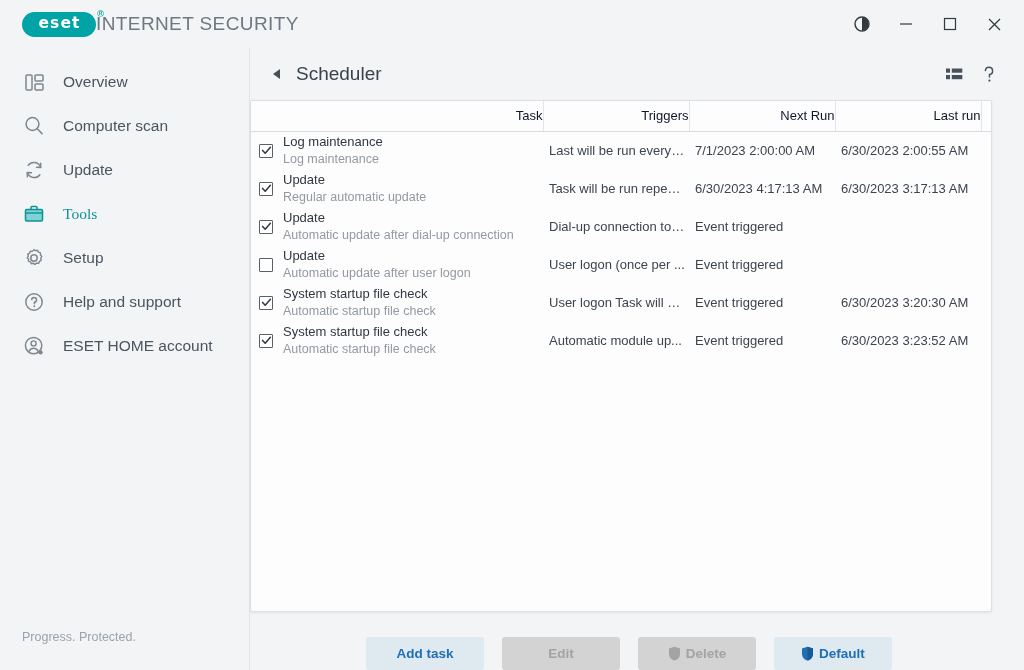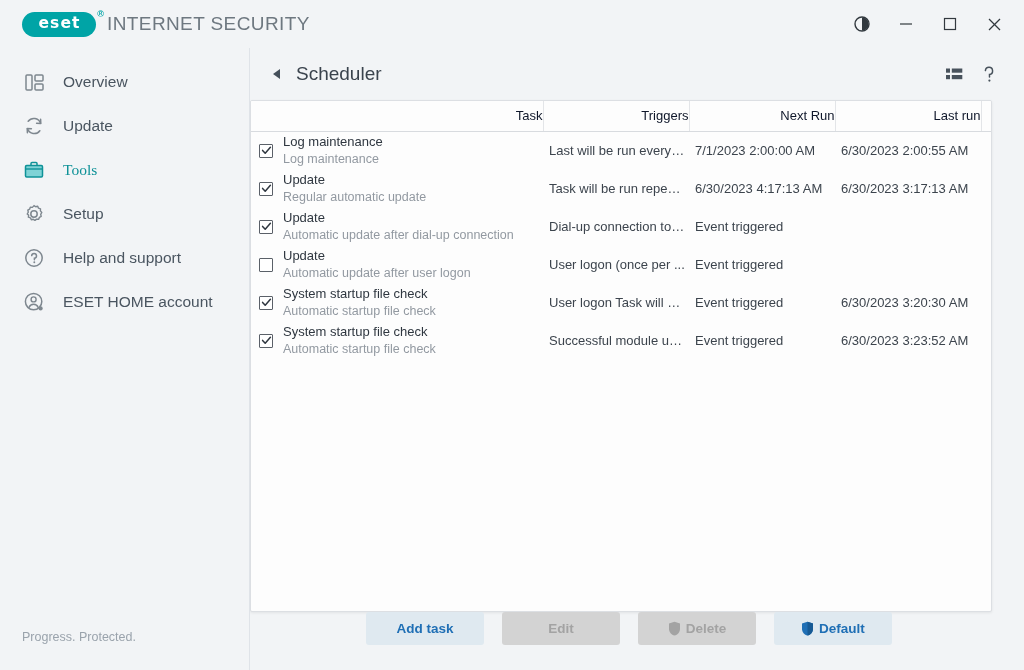--- a/index.html
+++ b/index.html
@@ -34,21 +34,20 @@
     display: flex;
     align-items: center;
     background: #f2f4f6;
     padding-left: 22px;
     position: relative;
   }
 
   .brand {
     display: flex;
     align-items: center;
-    gap: 11px;
   }
 
   .eset-logo {
     position: relative;
     width: 74px;
     height: 25px;
     background: #00a4a6;
     border-radius: 13px;
     display: flex;
     align-items: center;
@@ -300,21 +299,21 @@
     text-overflow: ellipsis;
     color: #3c444d;
     font-size: 13px;
   }
 
   
   .footer-bar {
     height: 58px;
     flex: 0 0 58px;
     display: flex;
-    align-items: flex-start;
+    align-items: flex-end;
     justify-content: center;
     gap: 18px;
     padding-right: 16px;
   }
   .btn {
     min-width: 118px;
     height: 33px;
     border: none;
     border-radius: 3px;
     font-size: 13.5px;
@@ -386,20 +385,29 @@
         <span class="nav-icon">
           <svg width="21" height="21" viewBox="0 0 21 21">
             <rect x="2" y="3" width="6" height="15" rx="1" fill="none" stroke="#7e878f" stroke-width="1.5"></rect>
             <rect x="11" y="3" width="8" height="6" rx="1" fill="none" stroke="#7e878f" stroke-width="1.5"></rect>
             <rect x="11" y="12" width="8" height="6" rx="1" fill="none" stroke="#7e878f" stroke-width="1.5"></rect>
           </svg>
         </span>
         <span>Overview</span>
       </div>
 
+      <div class="nav-item">
+        <span class="nav-icon">
+          <svg width="22" height="22" viewBox="0 0 22 22">
+            <circle cx="9.5" cy="9" r="6.4" fill="none" stroke="#7e878f" stroke-width="1.5"></circle>
+            <line x1="14.2" y1="13.8" x2="19" y2="18.6" stroke="#7e878f" stroke-width="1.5" stroke-linecap="round"></line>
+          </svg>
+        </span>
+        <span>Computer scan</span>
+      </div>
 
       <div class="nav-item">
         <span class="nav-icon">
           <svg width="22" height="22" viewBox="0 0 22 22">
             <path d="M17.5 8.2A7 7 0 0 0 5.2 6.3" fill="none" stroke="#7e878f" stroke-width="1.5" stroke-linecap="round"></path>
             <path d="M4.5 13.8A7 7 0 0 0 16.8 15.7" fill="none" stroke="#7e878f" stroke-width="1.5" stroke-linecap="round"></path>
             <polyline points="17.6,4.2 17.8,8.5 13.6,8.2" fill="none" stroke="#7e878f" stroke-width="1.5" stroke-linecap="round" stroke-linejoin="round"></polyline>
             <polyline points="4.4,17.8 4.2,13.5 8.4,13.8" fill="none" stroke="#7e878f" stroke-width="1.5" stroke-linecap="round" stroke-linejoin="round"></polyline>
           </svg>
         </span>
@@ -638,21 +646,21 @@
                           <polyline points="1.6,5.4 4.2,8.2 9.4,2.3" fill="none" stroke="#2f3740" stroke-width="1.5" stroke-linecap="round" stroke-linejoin="round"></polyline>
                         </svg>
                     </span>
                     <span class="task-labels">
                       <span class="task-name">System startup file check</span>
                       <span class="task-sub">Automatic startup file check</span>
                     </span>
                   </div>
                 </td>
                 <td>
-                    <div class="cell-text">Successful module up...</div>
+                    <div class="cell-text">Automatic module up...</div>
                   </td>
                 <td>
                     <div class="cell-text">Event triggered</div>
                   </td>
                 <td>
                     <div class="cell-text">6/30/2023 3:23:52 AM</div>
                   </td>
                 <td></td>
               </tr>
 

